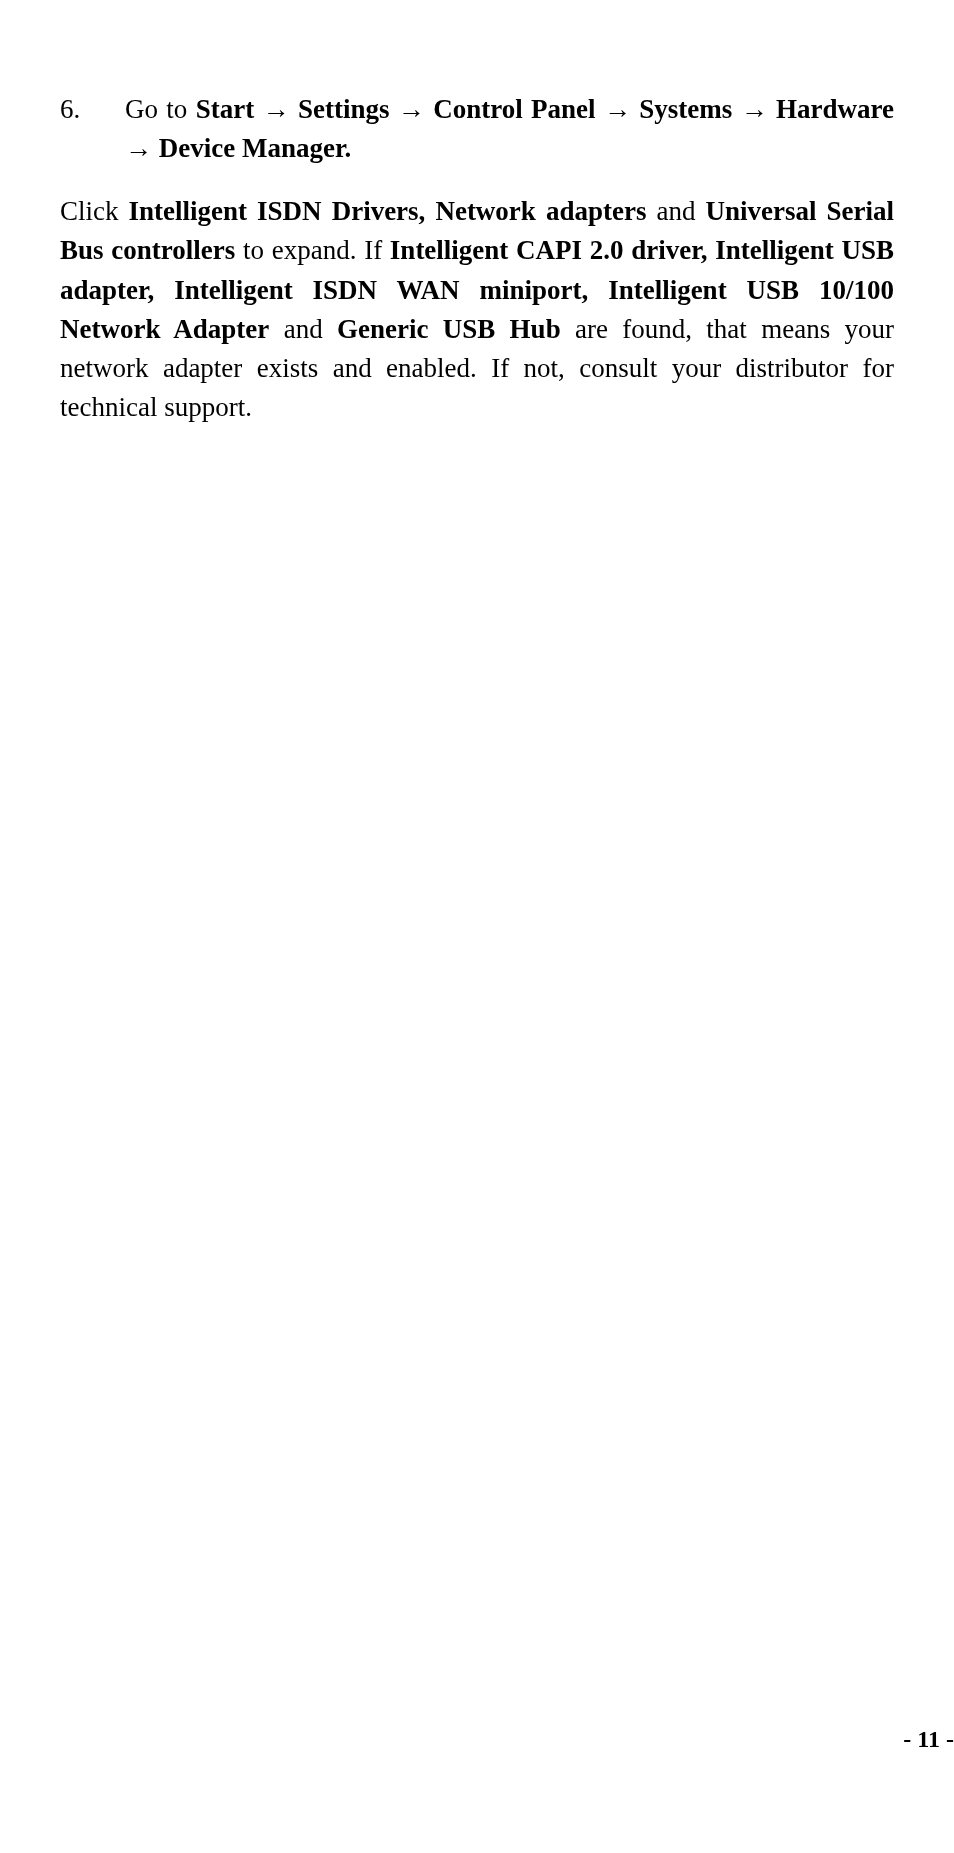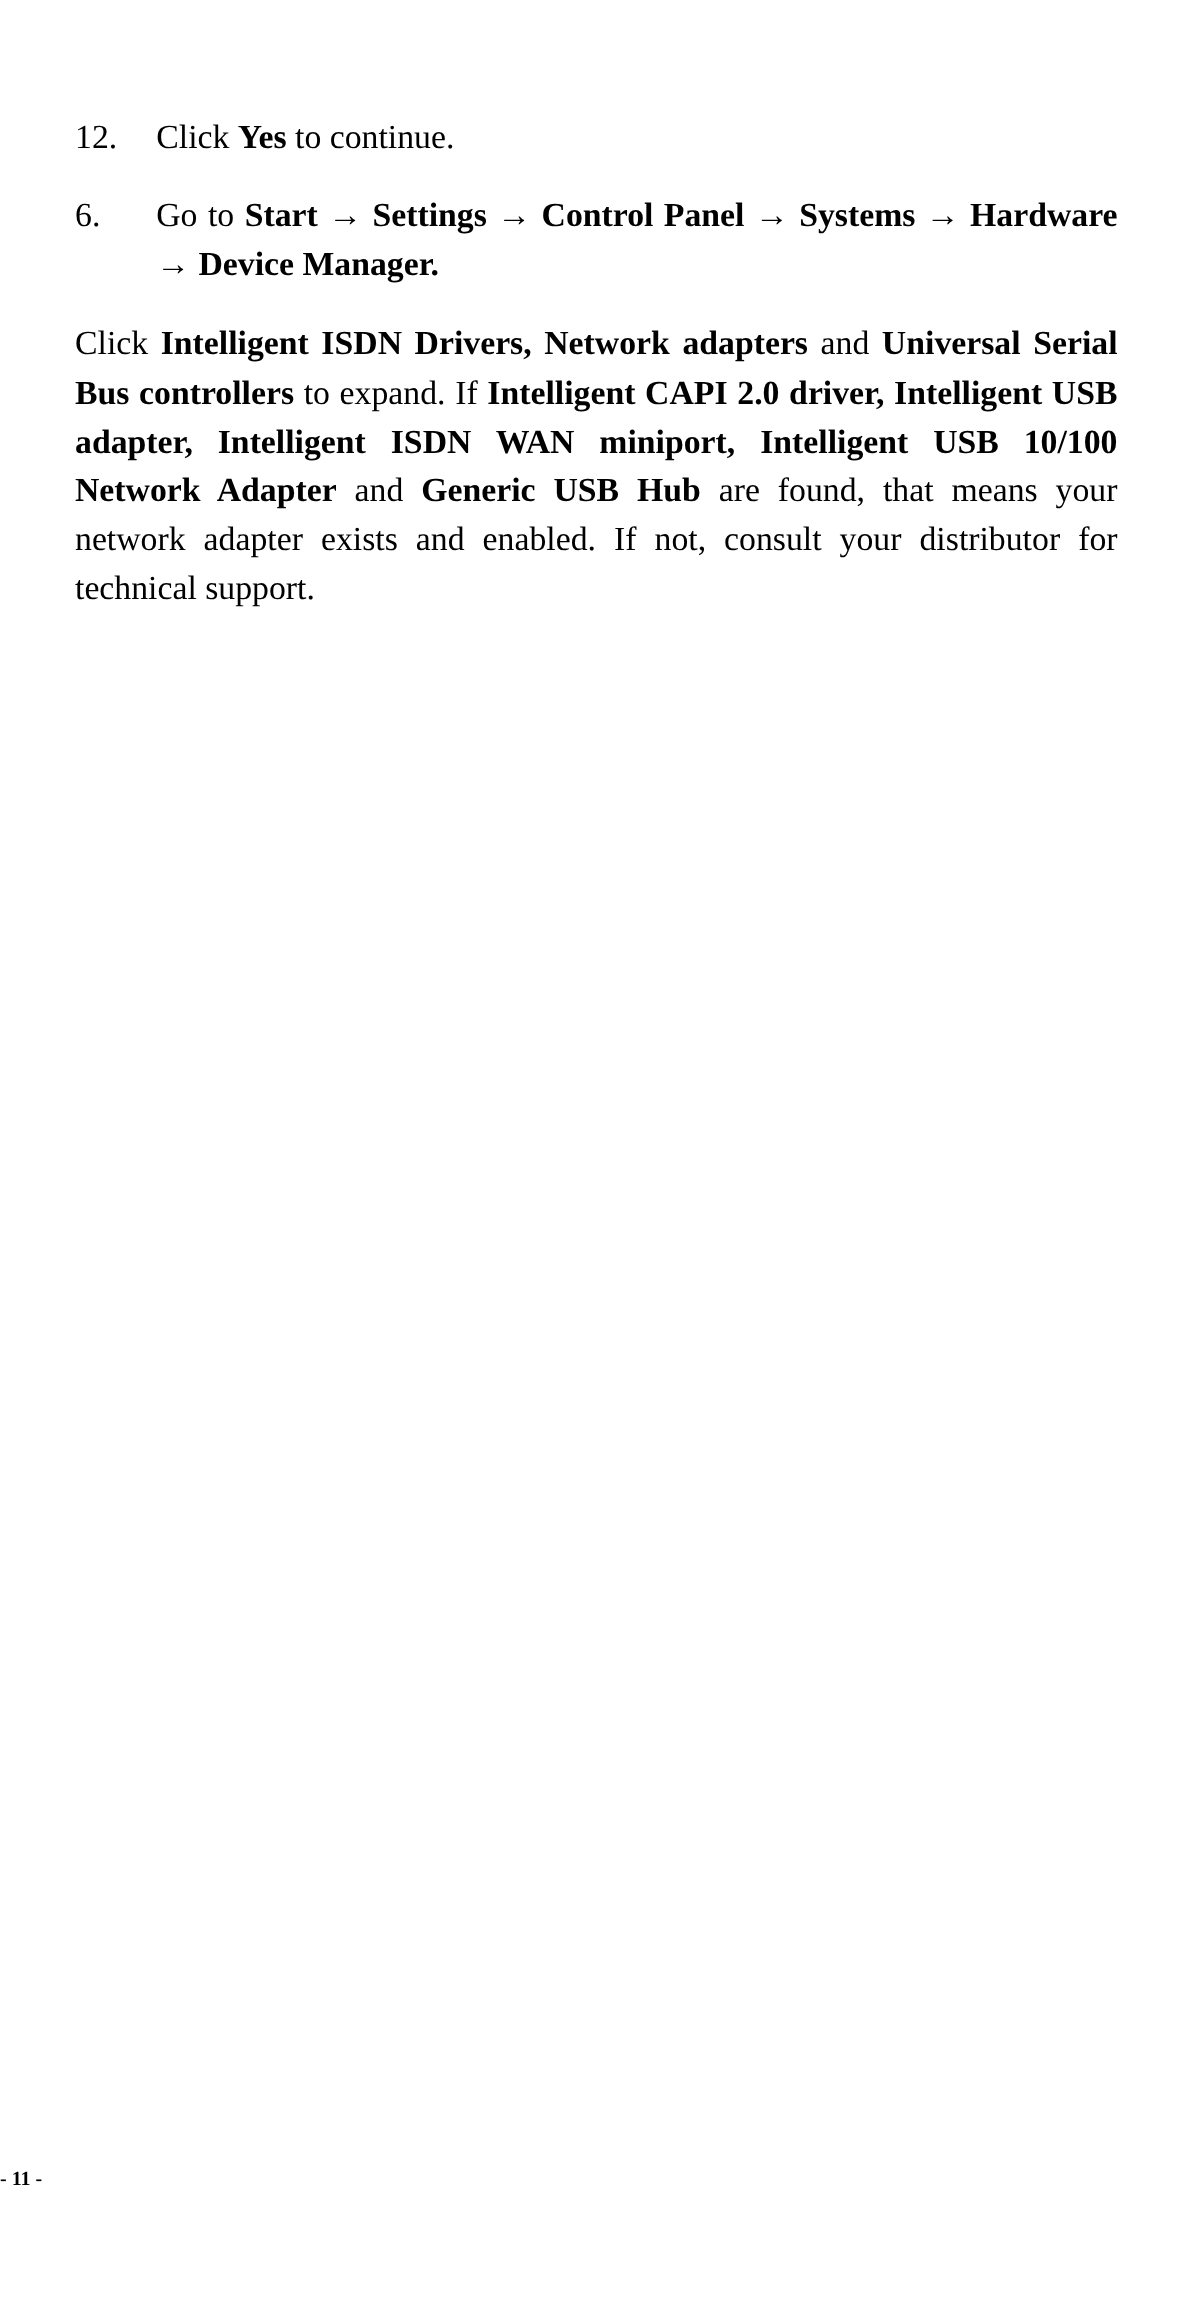--- a/index.html
+++ b/index.html
@@ -38,33 +38,29 @@
     }
     .arrow {
       font-family: "Arial", sans-serif;
       font-weight: bold;
     }
     .page-footer {
       position: absolute;
       bottom: 100px;
       left: 0;
       right: 0;
-      text-align: left;
+      text-align: right;
       font-weight: bold;
-      font-size: 16px;
+      font-size: 24px;
     }
   </style>
 </head>
 <body>
 
 <ol class="list">
-    <li class="list-item">
-      <span class="item-number">12.</span>
-      <span class="item-content"><span>Click </span><span class="bold">Yes</span><span> to continue.</span></span>
-    </li>
     <li class="list-item">
       <span class="item-number">6.</span>
       <span class="item-content"><span>Go to </span><span class="bold">Start </span><span class="bold arrow">→</span><span class="bold"> Settings </span><span class="bold arrow">→</span><span class="bold"> Control Panel </span><span class="bold arrow">→</span><span class="bold"> Systems </span><span class="bold arrow">→</span><span class="bold"> Hardware </span><span class="bold arrow">→</span><span class="bold"> Device Manager.</span></span>
     </li>
     <li class="list-item">
       <span class="item-content"><span>Click </span><span class="bold">Intelligent ISDN Drivers, Network adapters</span><span> and </span><span class="bold">Universal Serial Bus controllers</span><span> to expand. If </span><span class="bold">Intelligent CAPI 2.0 driver, Intelligent USB adapter, Intelligent ISDN WAN miniport, Intelligent USB 10/100 Network Adapter</span><span> and </span><span class="bold">Generic USB Hub</span><span> are found, that means your network adapter exists and enabled.  If not, consult your distributor for technical support.</span></span>
     </li>
   </ol>
 
 <div class="page-footer">- 11 -</div>

